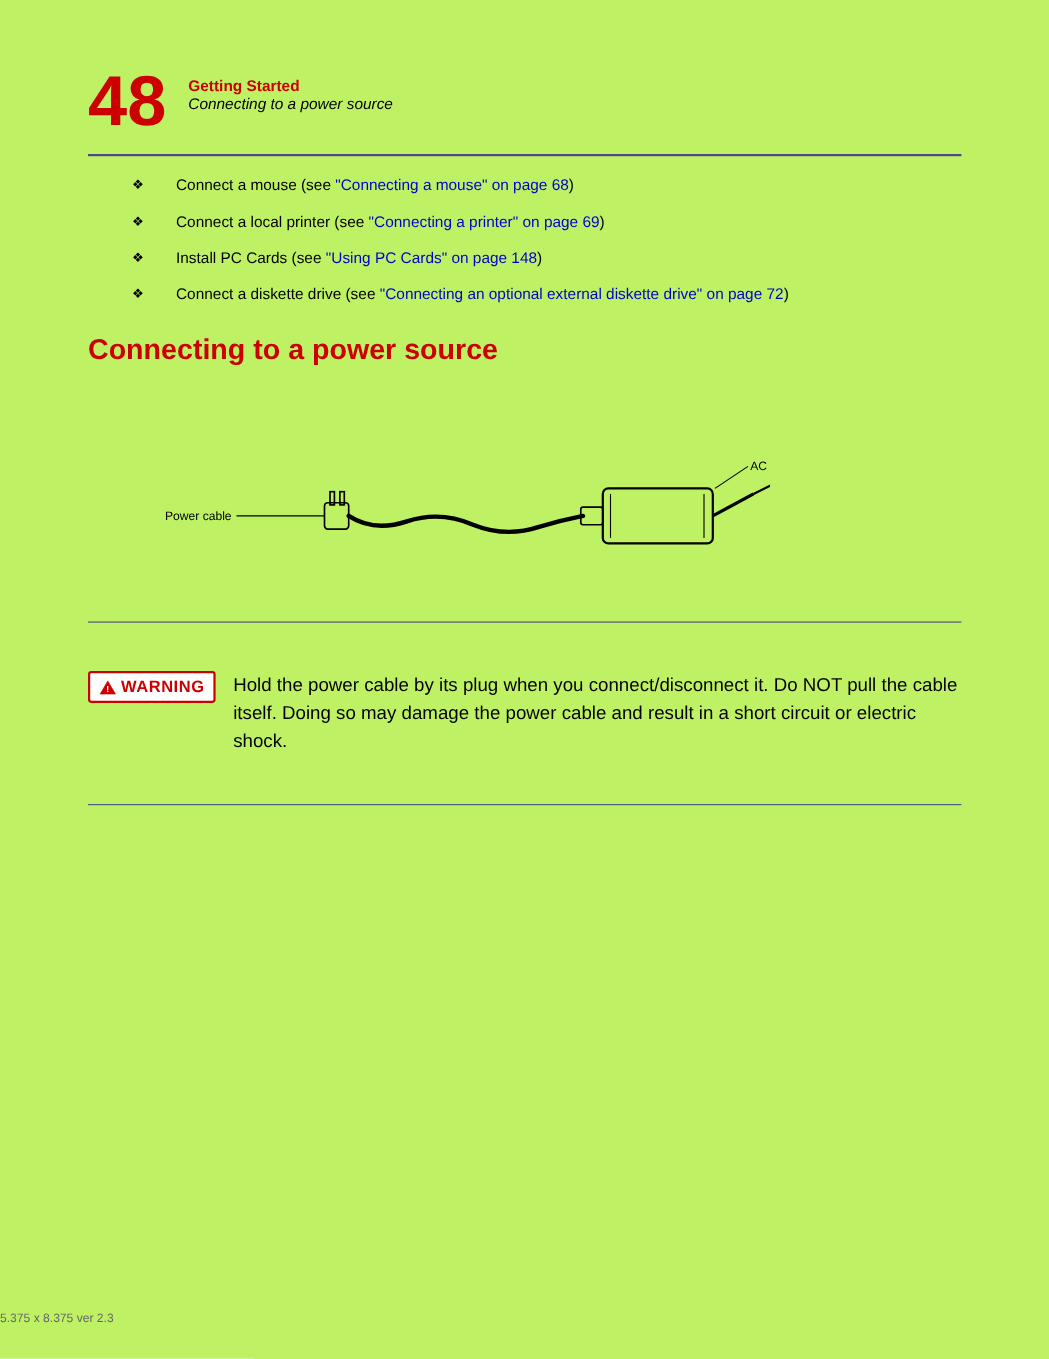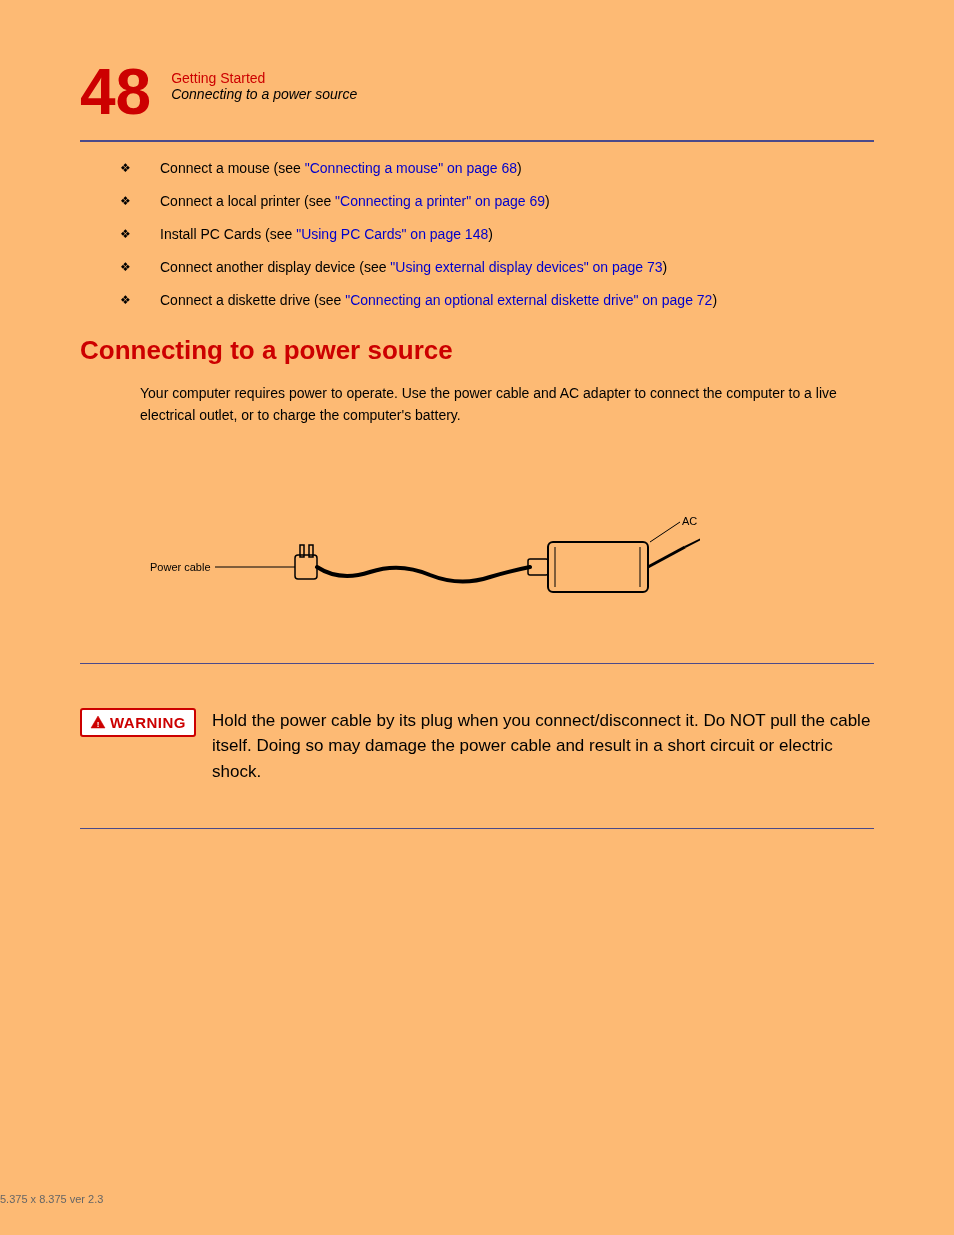--- a/index.html
+++ b/index.html
@@ -9,21 +9,21 @@
       font-family: Arial, Helvetica, sans-serif;
       font-size: 14px;
       color: #000000;
       width: 954px;
       min-height: 1235px;
     }
 
     .page {
       width: 954px;
       min-height: 1235px;
-      background: #fdba74;
+      background: #bef264;
       padding: 60px 80px 40px 80px;
       position: relative;
     }
 
     
     .page-header {
       display: flex;
       align-items: flex-start;
       margin-bottom: 16px;
     }
@@ -39,21 +39,21 @@
 
     .header-text {
       display: flex;
       flex-direction: column;
       justify-content: center;
       padding-top: 10px;
     }
 
     .chapter-title {
       font-size: 14px;
-      font-weight: normal;
+      font-weight: bold;
       color: #cc0000;
     }
 
     .chapter-subtitle {
       font-size: 14px;
       font-style: italic;
       color: #000000;
     }
 
     
@@ -194,30 +194,26 @@
     <li>
       <span>Connect a mouse (see </span><a class="link">"Connecting a mouse" on page 68</a><span>)</span>
     </li>
     <li>
       <span>Connect a local printer (see </span><a class="link">"Connecting a printer" on page 69</a><span>)</span>
     </li>
     <li>
       <span>Install PC Cards (see </span><a class="link">"Using PC Cards" on page 148</a><span>)</span>
     </li>
     <li>
-      <span>Connect another display device (see </span><a class="link">"Using external display devices" on page 73</a><span>)</span>
-    </li>
-    <li>
       <span>Connect a diskette drive (see </span><a class="link">"Connecting an optional external diskette drive" on page 72</a><span>)</span>
     </li>
   </ul>
 
   <div class="section-heading">Connecting to a power source</div>
 
-  <div class="body-text">Your computer requires power to operate. Use the power cable and AC adapter to connect the computer to a live electrical outlet, or to charge the computer's battery.</div>
 
   <div style="margin: 0 60px 4px 60px; position: relative; height: 200px;">
     <svg width="560" height="190" viewBox="0 0 560 190">
 
       <line x1="75" y1="120" x2="155" y2="120" stroke="#000" stroke-width="1"></line>
       <text x="10" y="124" font-size="11" fill="#000" font-family="Arial">Power cable</text>
 
       <rect x="155" y="108" width="22" height="24" rx="3" fill="none" stroke="#000" stroke-width="1.5"></rect>
 
       <rect x="160" y="98" width="4" height="12" fill="none" stroke="#000" stroke-width="1.5"></rect>

